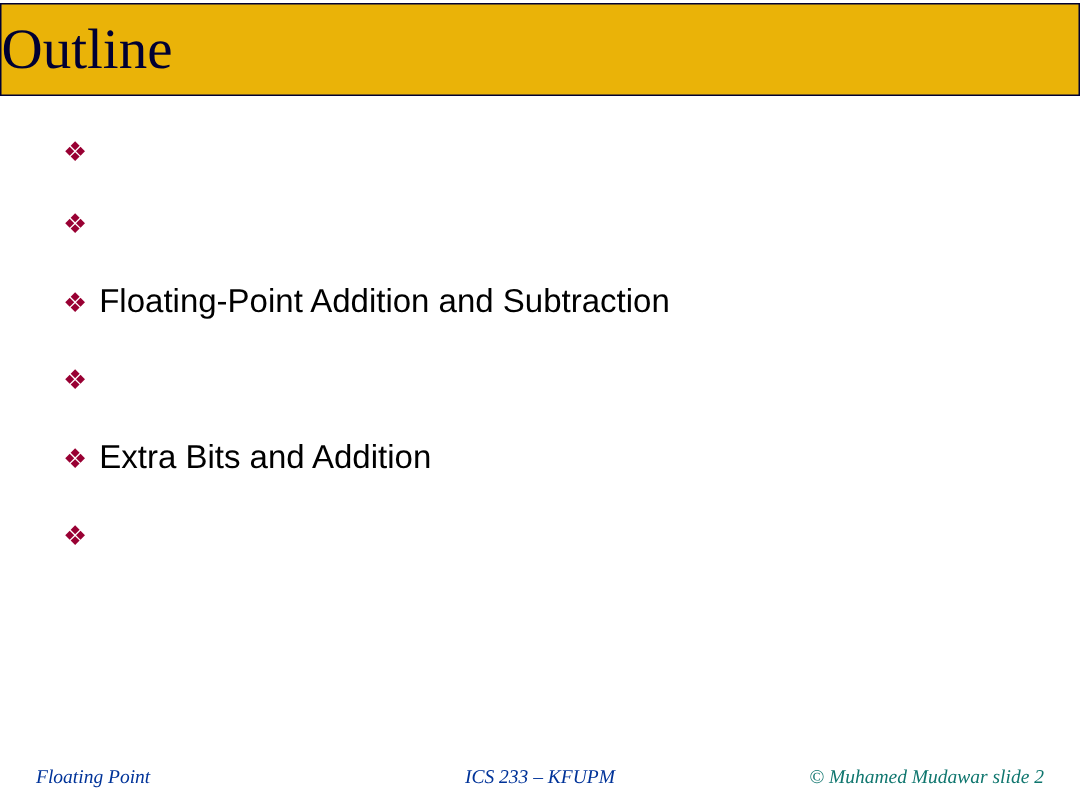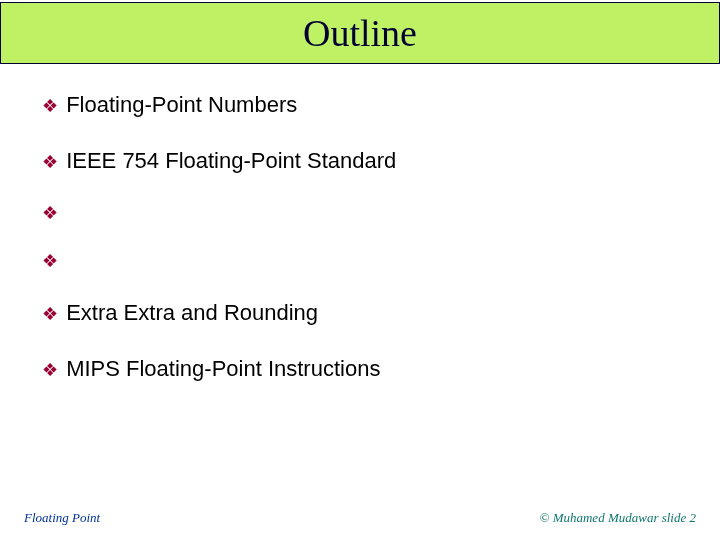--- a/index.html
+++ b/index.html
@@ -7,25 +7,25 @@
     width: 720px;
     height: 540px;
     background: #ffffff;
     font-family: Arial, Helvetica, sans-serif;
     position: relative;
     overflow: hidden;
   }
   .title-bar {
     width: 100%;
     height: 62px;
-    background: #bef264;
+    background: #eab308;
     border: 1px solid #000033;
     display: flex;
     align-items: center;
-    justify-content: center;
+    justify-content: flex-start;
     margin-top: 2px;
   }
   .title-text {
     font-family: "Times New Roman", Times, serif;
     font-size: 38px;
     color: #000033;
     font-weight: normal;
   }
   .content {
     padding: 28px 42px 0 42px;
@@ -81,38 +81,37 @@
 </head>
 <body>
 
 <div class="title-bar">
   <span class="title-text">Outline</span>
 </div>
 
 <div class="content">
   <div class="outline-item">
     <span class="bullet">❖</span>
-    <span class="item-text">Floating-Point Numbers</span>
-  </div>
-  <div class="outline-item">
-    <span class="bullet">❖</span>
-    <span class="item-text">IEEE 754 Floating-Point Standard</span>
   </div>
   <div class="outline-item">
     <span class="bullet">❖</span>
   </div>
   <div class="outline-item">
     <span class="bullet">❖</span>
+    <span class="item-text">Floating-Point Addition and Subtraction</span>
   </div>
   <div class="outline-item">
     <span class="bullet">❖</span>
-    <span class="item-text">Extra Extra and Rounding</span>
   </div>
   <div class="outline-item">
     <span class="bullet">❖</span>
-    <span class="item-text">MIPS Floating-Point Instructions</span>
+    <span class="item-text">Extra Bits and Addition</span>
+  </div>
+  <div class="outline-item">
+    <span class="bullet">❖</span>
   </div>
 </div>
 
 <div class="footer">
   <span class="footer-left">Floating Point</span>
+  <span class="footer-center">ICS 233 – KFUPM</span>
   <span class="footer-right">© Muhamed Mudawar slide 2</span>
 </div>
 
 </body></html>

